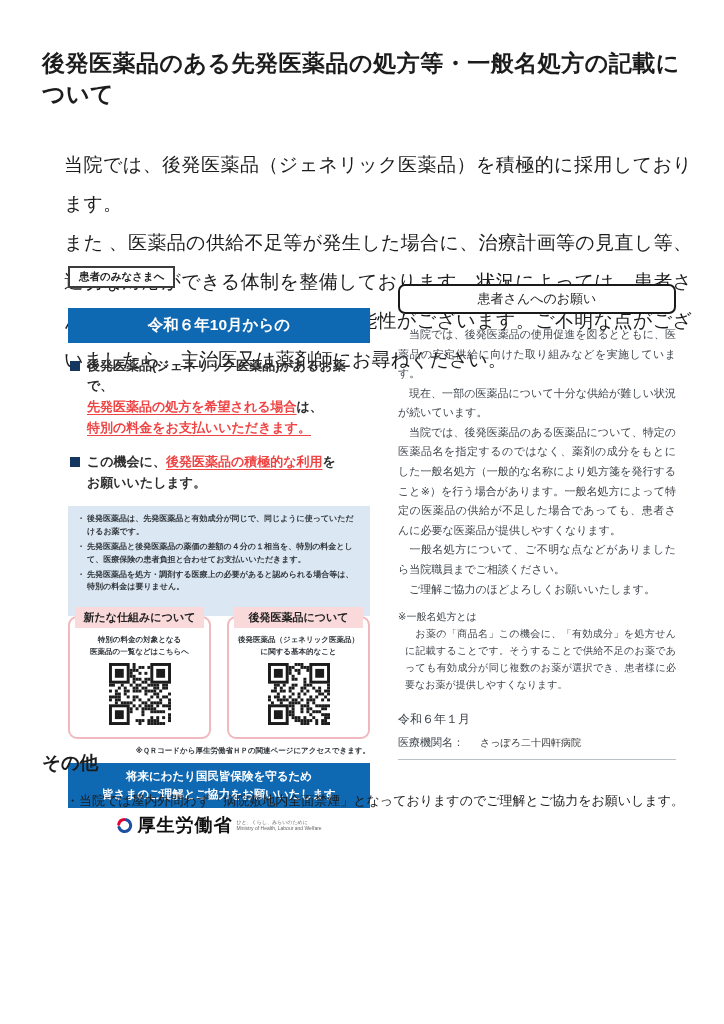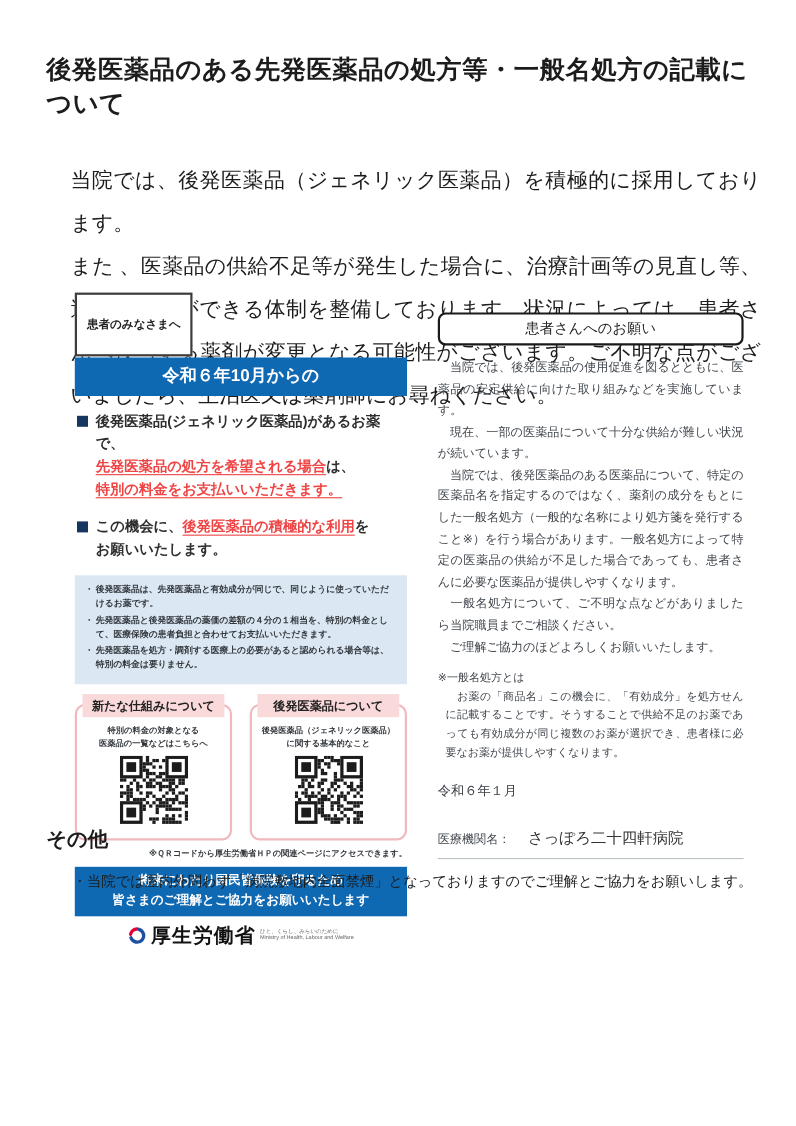--- a/index.html
+++ b/index.html
@@ -10,34 +10,34 @@
   .doc-title{position:absolute;left:42px;top:48px;width:640px;
              font-size:23px;font-weight:bold;letter-spacing:0.5px;}
   .intro{position:absolute;left:64px;top:146px;width:628px;
          font-size:19px;line-height:2.05;text-align:justify;}
   .intro p{margin:0;}
 
   
   .flyer{position:absolute;left:68px;top:266px;width:302px;
          font-family:"Liberation Sans","DejaVu Sans",sans-serif;}
   .aud-label{display:inline-block;border:2px solid #3c3c3c;background:#fff;
-             font-size:10.5px;font-weight:bold;padding:20px 9px;margin-bottom:1px;color:#222;}
+             font-size:10.5px;font-weight:bold;padding:2px 9px;margin-bottom:20px;color:#222;}
   .banner{background:#0f68b2;color:#fff;text-align:center;font-weight:bold;
           font-size:15.5px;line-height:1.4;padding:6px 0 7px;}
   .fb{display:flex;margin-top:13px;font-size:13px;font-weight:bold;
       line-height:1.6;color:#2e2e2e;}
   .fb .sq{flex:none;width:10px;height:10px;background:#14365f;margin:5px 7px 0 2px;}
   .fb .bl{color:#ef4444;text-decoration:underline;text-underline-offset:3px;}
   .fb div.txt{flex:1;}
-  .notebox{background:#dbe7f3;margin-top:13px;padding:7px 9px 8px;}
+  .notebox{background:#dbe7f3;margin-top:13px;padding:7px 9px 19px;}
   .notebox ul{margin:0;padding:0;list-style:none;}
   .notebox li{position:relative;padding-left:10px;font-size:8px;font-weight:600;
               line-height:1.55;color:#33383d;margin-bottom:3px;}
   .notebox li::before{content:"・";position:absolute;left:0;top:0;}
-  .qrrow{display:flex;gap:16px;margin-top:18px;}
+  .qrrow{display:flex;gap:16px;}
   .qrbox{position:relative;flex:1;border:2px solid #f0b9bd;border-radius:9px;
          padding:12px 4px 8px;text-align:center;background:#fff;}
   .qrtitle{position:absolute;top:-11px;left:5px;right:5px;background:#f9d9da;
            font-size:11px;font-weight:bold;color:#222;padding:3px 0;}
   .qrdesc{font-size:7.5px;font-weight:600;color:#33383d;line-height:1.6;margin-top:4px;}
   svg.qr{width:62px;height:62px;margin-top:5px;}
   .qrnote{font-size:7.5px;color:#33383d;text-align:right;margin-top:7px;font-weight:600;}
   .flyfooter{background:#0f68b2;color:#fff;text-align:center;font-size:11.5px;
              font-weight:bold;line-height:1.55;padding:5px 0;margin-top:7px;}
   .ministry{display:flex;justify-content:center;align-items:center;gap:4px;margin-top:5px;}
@@ -46,24 +46,24 @@
 
   
   .request{position:absolute;left:398px;top:284px;width:278px;
            font-family:"Liberation Sans","DejaVu Sans",sans-serif;color:#40464d;}
   .reqtitle{border:2.5px solid #1a1a1a;border-radius:7px;text-align:center;
             font-size:13px;color:#222;padding:4px 0;margin-bottom:11px;background:#fff;}
   .request p{margin:0;font-size:11px;line-height:1.78;text-align:justify;}
   .reqnote{margin-top:9px;font-size:10px;line-height:1.7;}
   .reqnote .nb{padding-left:7px;display:block;text-align:justify;}
   .reqdate{font-size:12px;margin-top:18px;color:#3a3f45;}
-  .org{display:flex;align-items:baseline;gap:16px;margin-top:25px;
+  .org{display:flex;align-items:baseline;gap:16px;margin-top:7px;
        border-bottom:1px solid #b9c0c6;padding-bottom:9px;}
   .orglabel{font-size:11px;}
-  .orgname{font-size:14px;font-family:"Liberation Serif","DejaVu Serif",serif;color:#333;}
+  .orgname{font-size:10px;font-family:"Liberation Serif","DejaVu Serif",serif;color:#333;}
 
   
   .other-h{position:absolute;left:42px;top:750px;font-size:18.5px;font-weight:bold;}
   .other-b{position:absolute;left:66px;top:789px;width:630px;font-size:13px;line-height:1.8;}
 </style>
 </head>
 <body>
 
 <div id="page">
 

